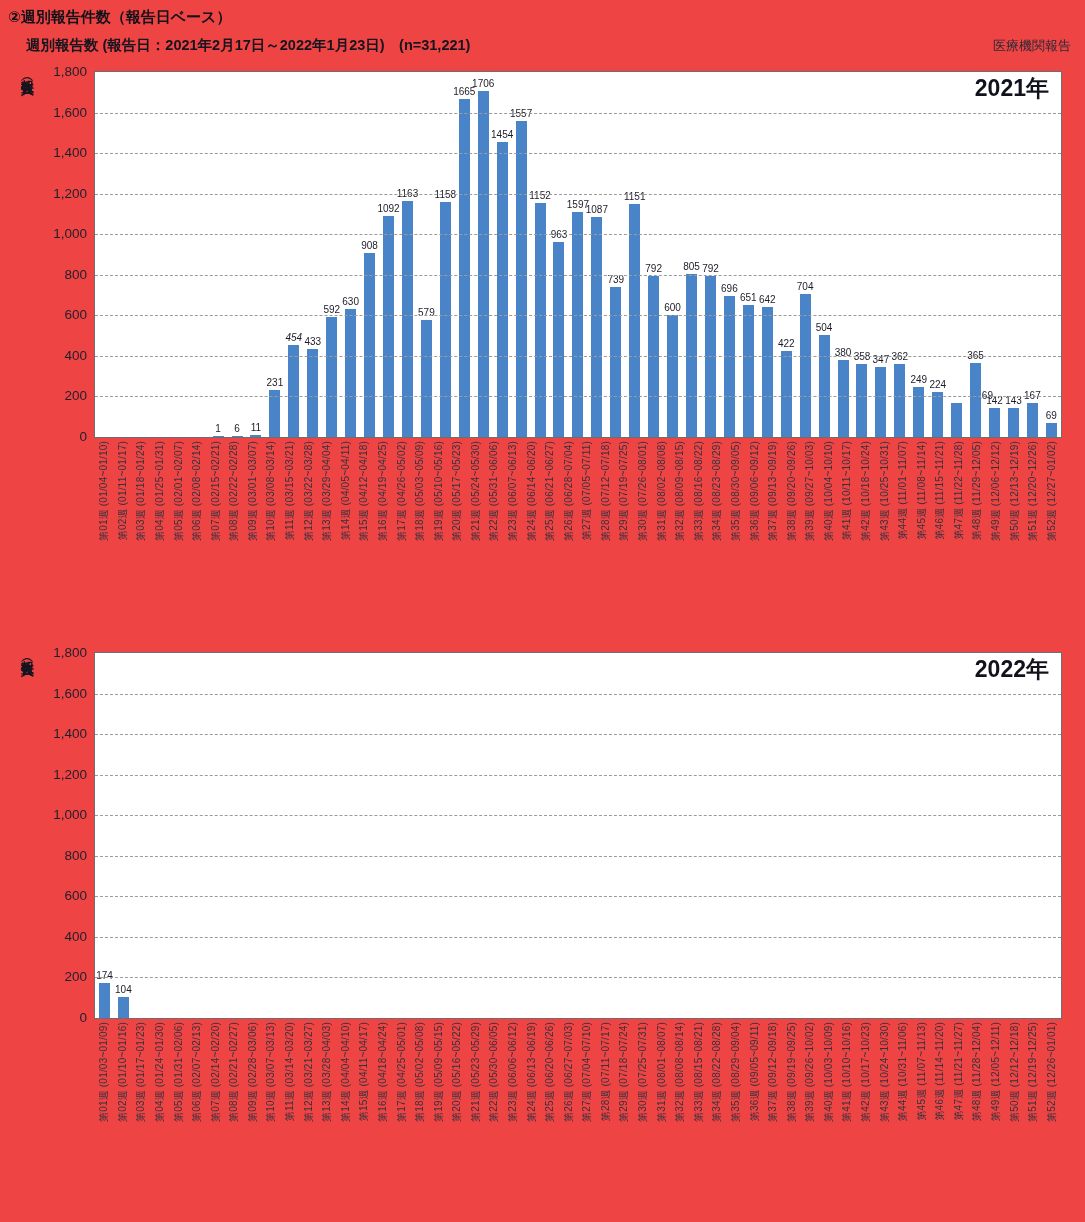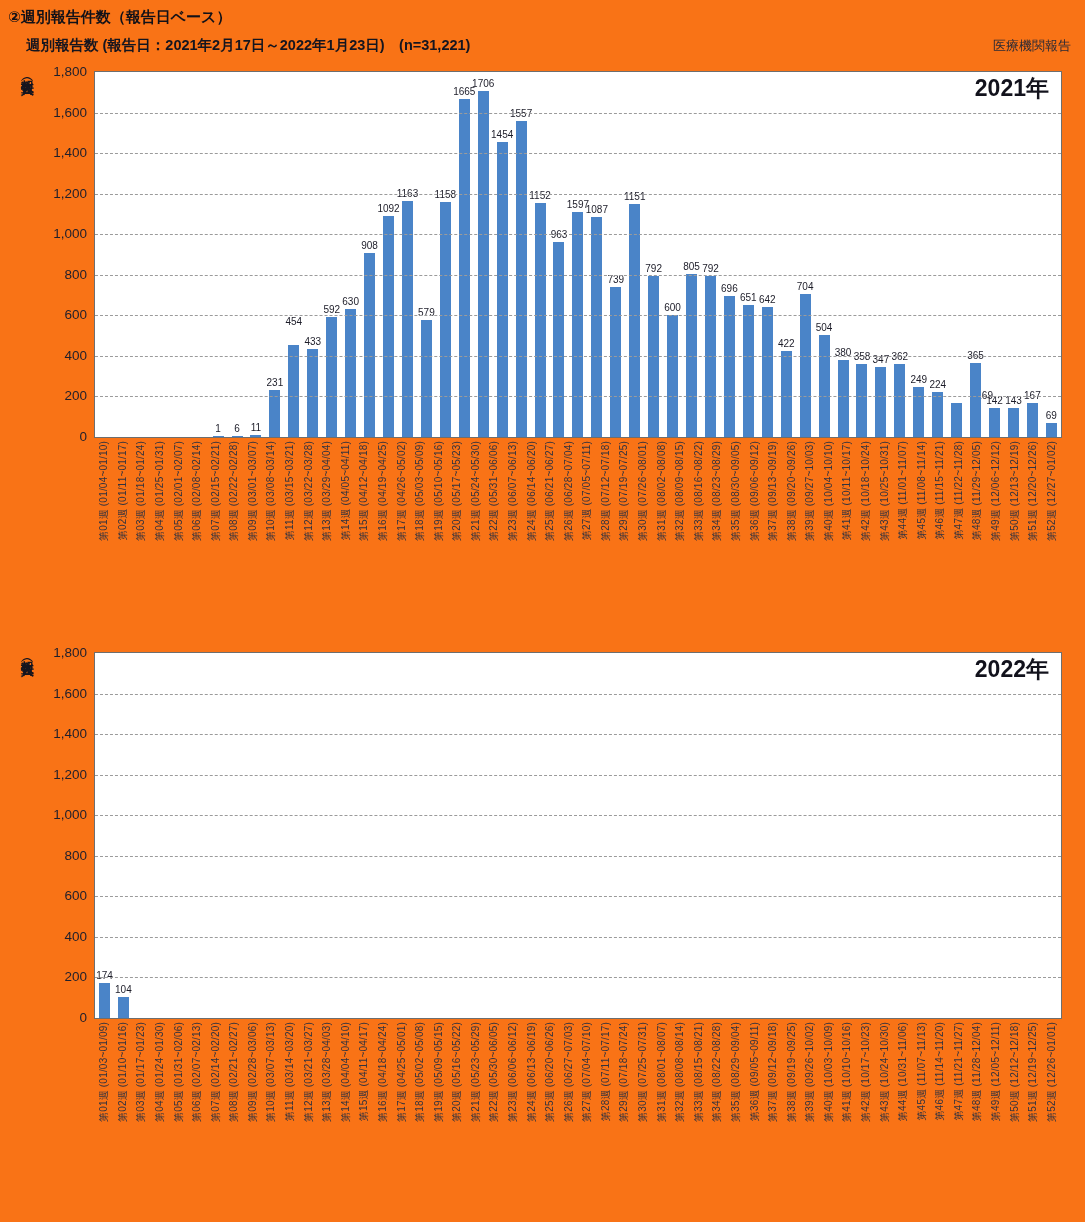--- a/index.html
+++ b/index.html
@@ -1,17 +1,17 @@
 <!DOCTYPE html>
 <html><head>
 <meta charset="utf-8">
 <style>
   html,body{margin:0;padding:0;background:#ffffff;}
   body{width:1085px;height:1222px;font-family:"Liberation Sans","DejaVu Sans",sans-serif;color:#1a1a24;overflow:hidden;}
-  .page{position:relative;width:1085px;height:1222px;background:#f97316;}
+  .page{position:relative;width:1085px;height:1222px;background:#ef4444;}
   .main-title{padding:8px 0 0 8px;font-size:15px;font-weight:bold;color:#111118;}
   .sub-row{display:flex;justify-content:space-between;align-items:flex-end;margin:9px 14px 0 26px;}
   .subtitle{font-size:14.5px;font-weight:bold;color:#15151f;}
   .source-label{font-size:13px;font-weight:500;color:#2a2a36;}
   .chart{margin-left:8px;margin-top:16px;}
   .chart.second{margin-top:46px;}
   .chart-row{display:flex;align-items:flex-start;}
   .y-unit{width:26px;height:140px;writing-mode:vertical-rl;text-orientation:mixed;font-size:13px;font-weight:bold;color:#15151f;line-height:1.15;margin-top:-2px;letter-spacing:1px;}
   .y-ticks{width:60px;position:relative;height:367px;flex:0 0 60px;}
   .y-tick{position:absolute;right:7px;font-size:13.5px;color:#1f1f2c;line-height:16px;height:16px;}
@@ -73,21 +73,21 @@
             <div class="bar-cell">
               <div class="bar" style="height: 2px; background: rgb(74, 132, 200);"></div>
               <div class="bar-val" style="bottom: 4px;">11</div>
             </div>
             <div class="bar-cell">
               <div class="bar" style="height: 47px; background: rgb(74, 132, 200);"></div>
               <div class="bar-val" style="bottom: 49px;">231</div>
             </div>
             <div class="bar-cell">
               <div class="bar" style="height: 92px; background: rgb(74, 132, 200);"></div>
-              <div class="bar-val" style="bottom: 110px;">454</div>
+              <div class="bar-val" style="bottom: 94px; font-style: italic;">454</div>
             </div>
             <div class="bar-cell">
               <div class="bar" style="height: 88px; background: rgb(74, 132, 200);"></div>
               <div class="bar-val" style="bottom: 90px;">433</div>
             </div>
             <div class="bar-cell">
               <div class="bar" style="height: 120px; background: rgb(74, 132, 200);"></div>
               <div class="bar-val" style="bottom: 122px;">592</div>
             </div>
             <div class="bar-cell">

